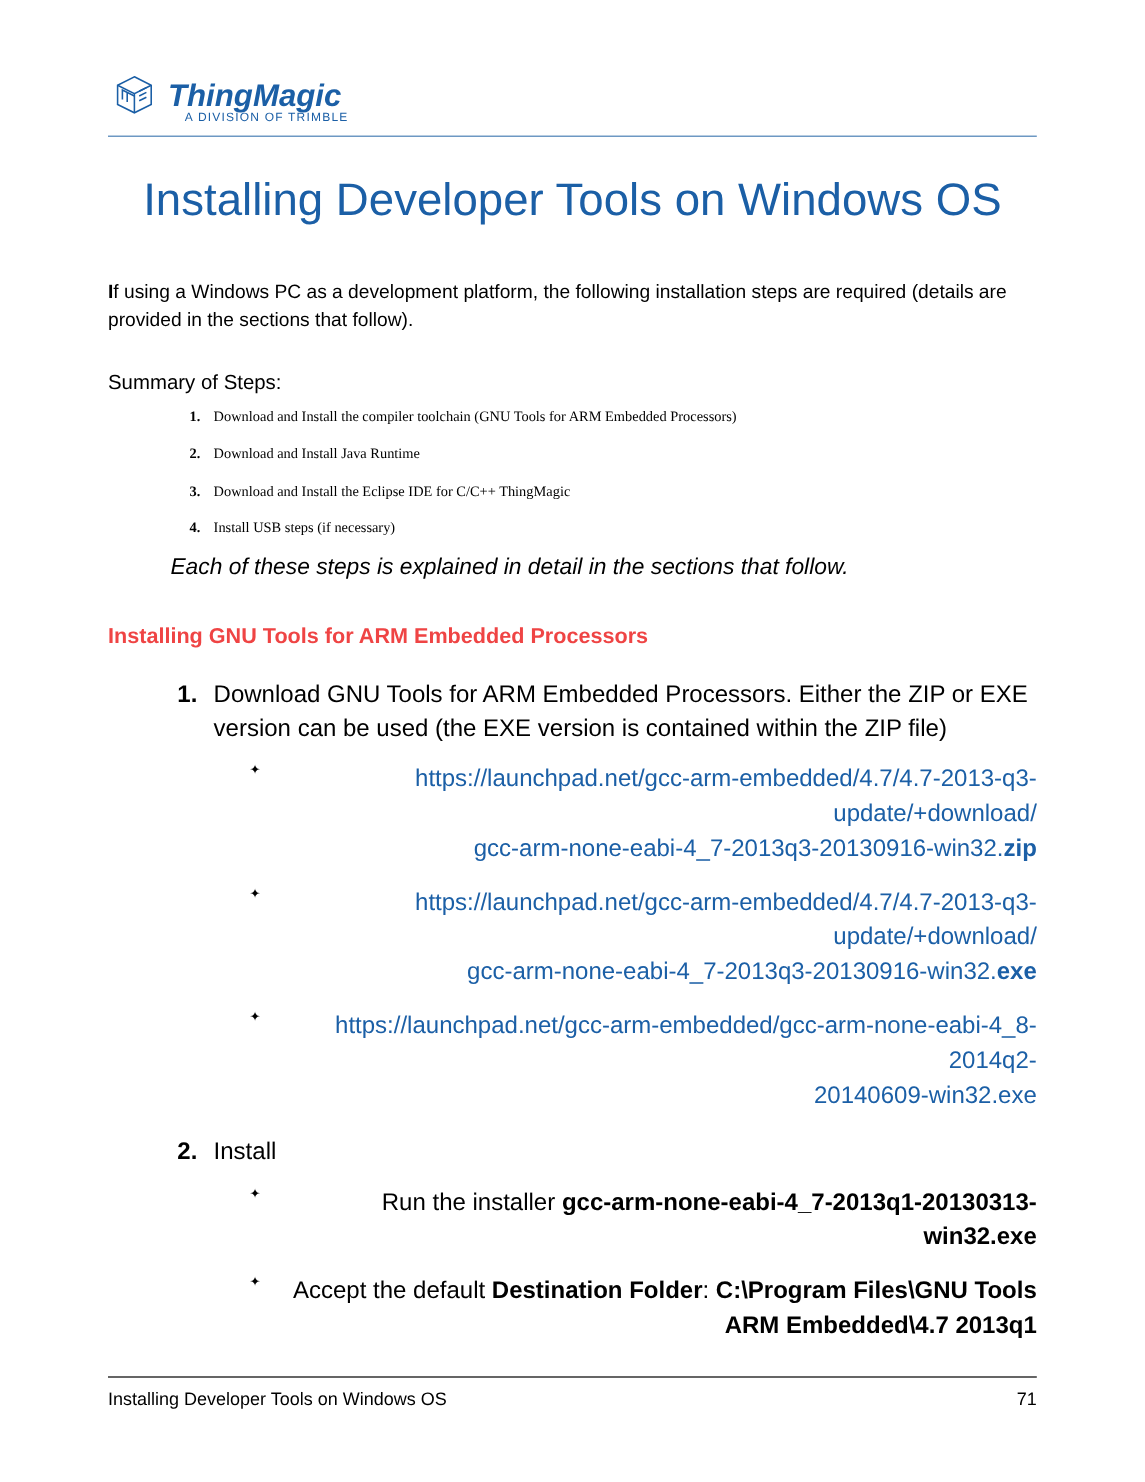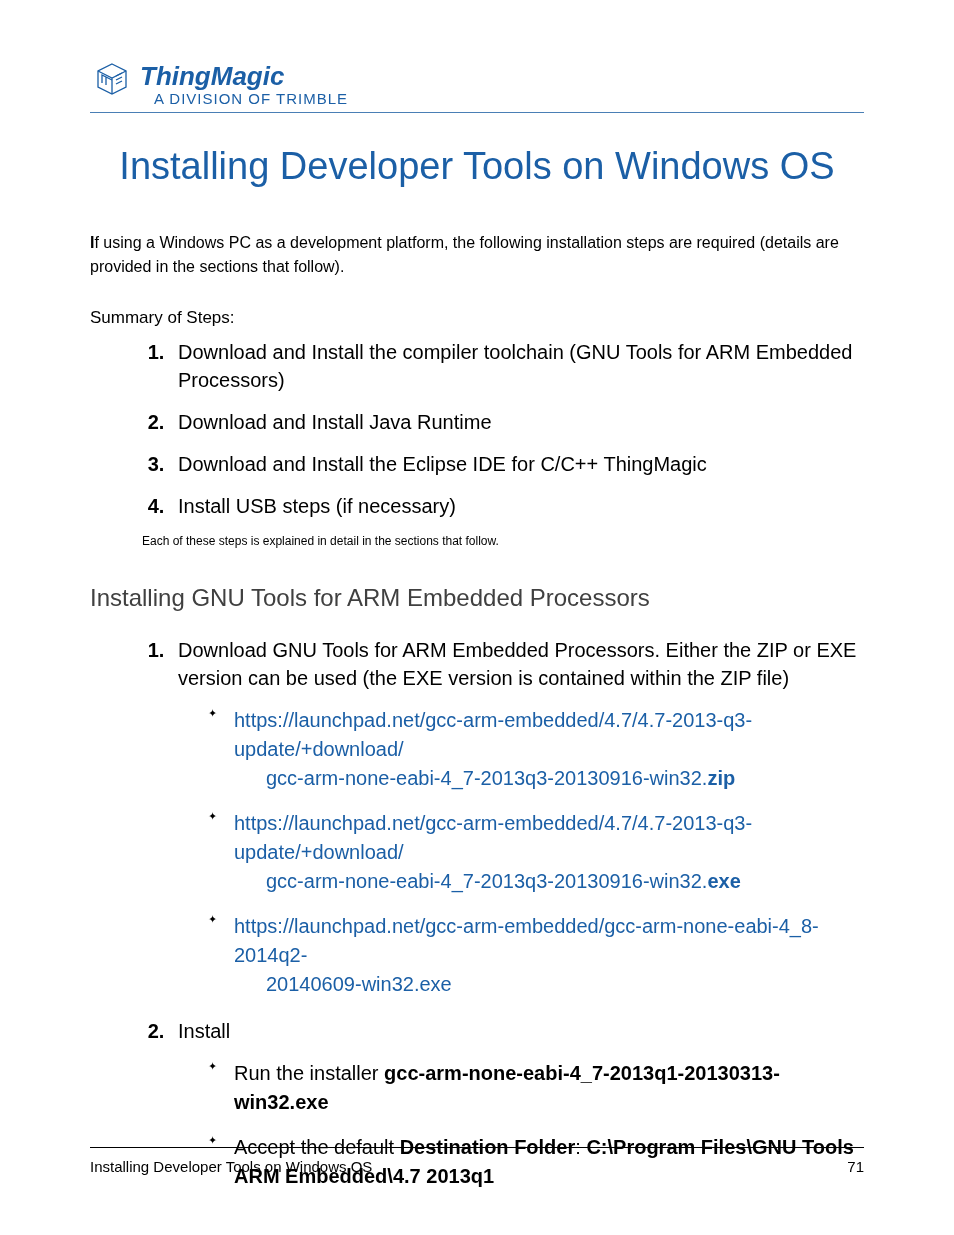--- a/index.html
+++ b/index.html
@@ -27,21 +27,21 @@
     gap: 6px;
   }
   .logo-text-group { line-height: 1; }
   .brand {
     font-size: 26px;
     font-style: italic;
     font-weight: bold;
     color: #1b5fa6;
   }
   .tagline {
-    font-size: 15px;
+    font-size: 10px;
     letter-spacing: 1px;
     color: #1b5fa6;
     margin-left: 14px;
     margin-top: 2px;
   }
   h1.title {
     text-align: center;
     color: #1b5fa6;
     font-weight: 400;
     font-size: 38px;
@@ -55,54 +55,57 @@
   }
   .intro .first-letter { font-weight: bold; }
   .summary-heading {
     font-weight: normal;
     font-size: 17px;
     margin-bottom: 10px;
   }
   ol.summary {
     margin: 0 0 10px 0;
     padding-left: 80px;
-    font-size: 20px;
+    font-size: 12px;
+    font-family: Liberation Serif, serif;
   }
   ol.summary li {
     margin-bottom: 14px;
     padding-left: 8px;
     line-height: 1.4;
   }
   ol.summary li::marker { font-weight: bold; }
   .after-summary {
-    font-size: 12px;
+    font-size: 19px;
     margin-left: 52px;
     margin-top: 4px;
+    font-style: italic;
   }
   h2.section {
-    color: #404040;
-    font-weight: 400;
-    font-size: 24px;
+    color: #ef4444;
+    font-weight: 700;
+    font-size: 18px;
     margin: 36px 0 24px 0;
   }
   ol.numbered {
     margin: 0;
     padding-left: 80px;
     font-size: 20px;
   }
   ol.numbered > li {
     margin-bottom: 18px;
     padding-left: 8px;
     line-height: 1.4;
   }
   ol.numbered > li::marker { font-weight: bold; }
   ul.bullets {
     list-style: none;
     margin: 14px 0 0 0;
     padding-left: 30px;
+    text-align: right;
   }
   ul.bullets li {
     position: relative;
     margin-bottom: 16px;
     padding-left: 26px;
     line-height: 1.45;
   }
   ul.bullets li::before {
     content: "✦";
     position: absolute;

